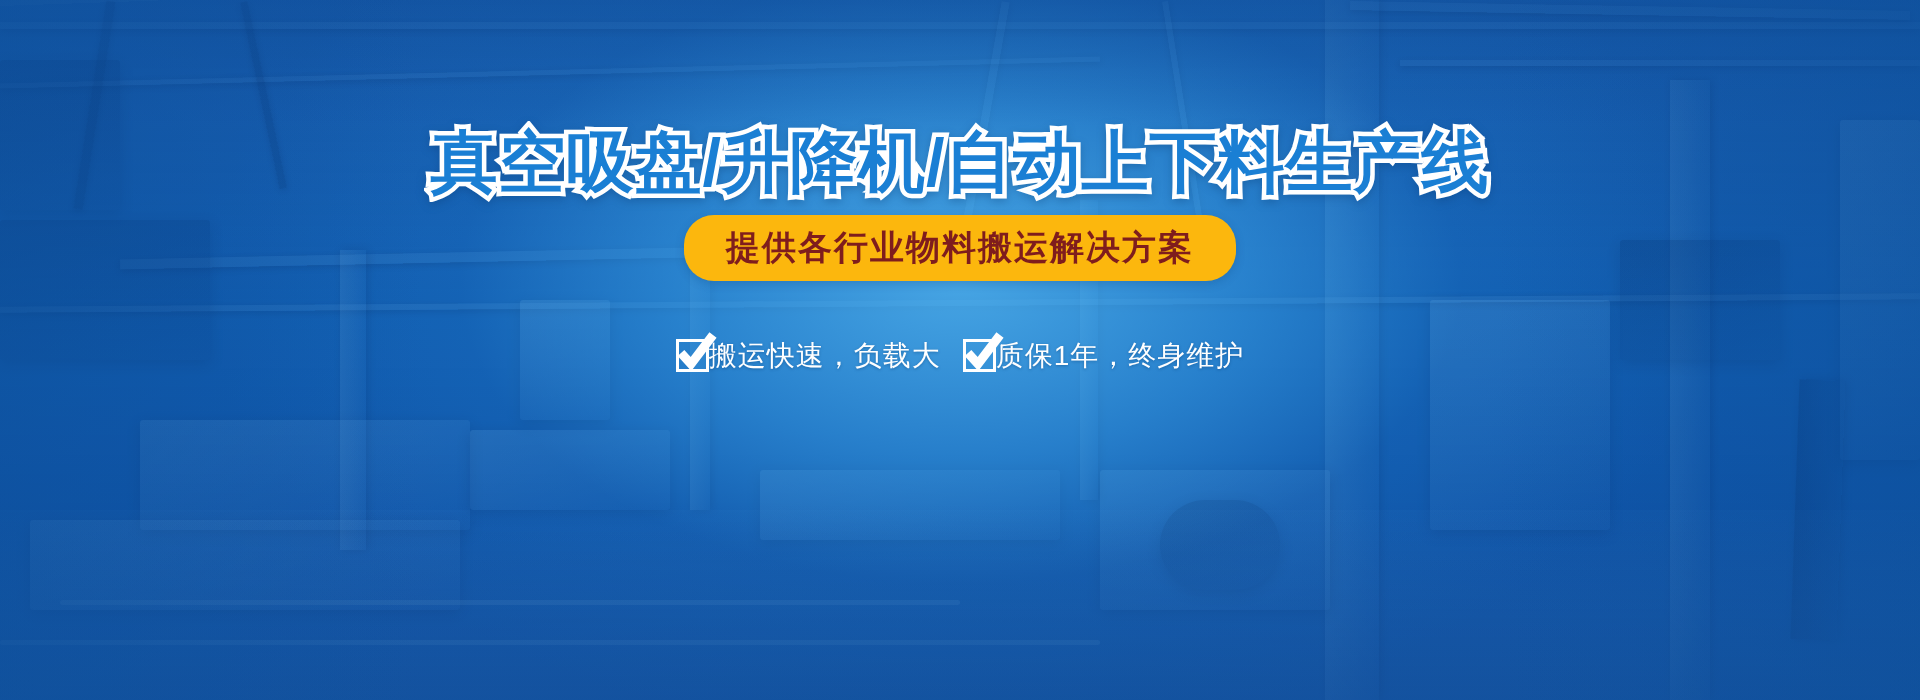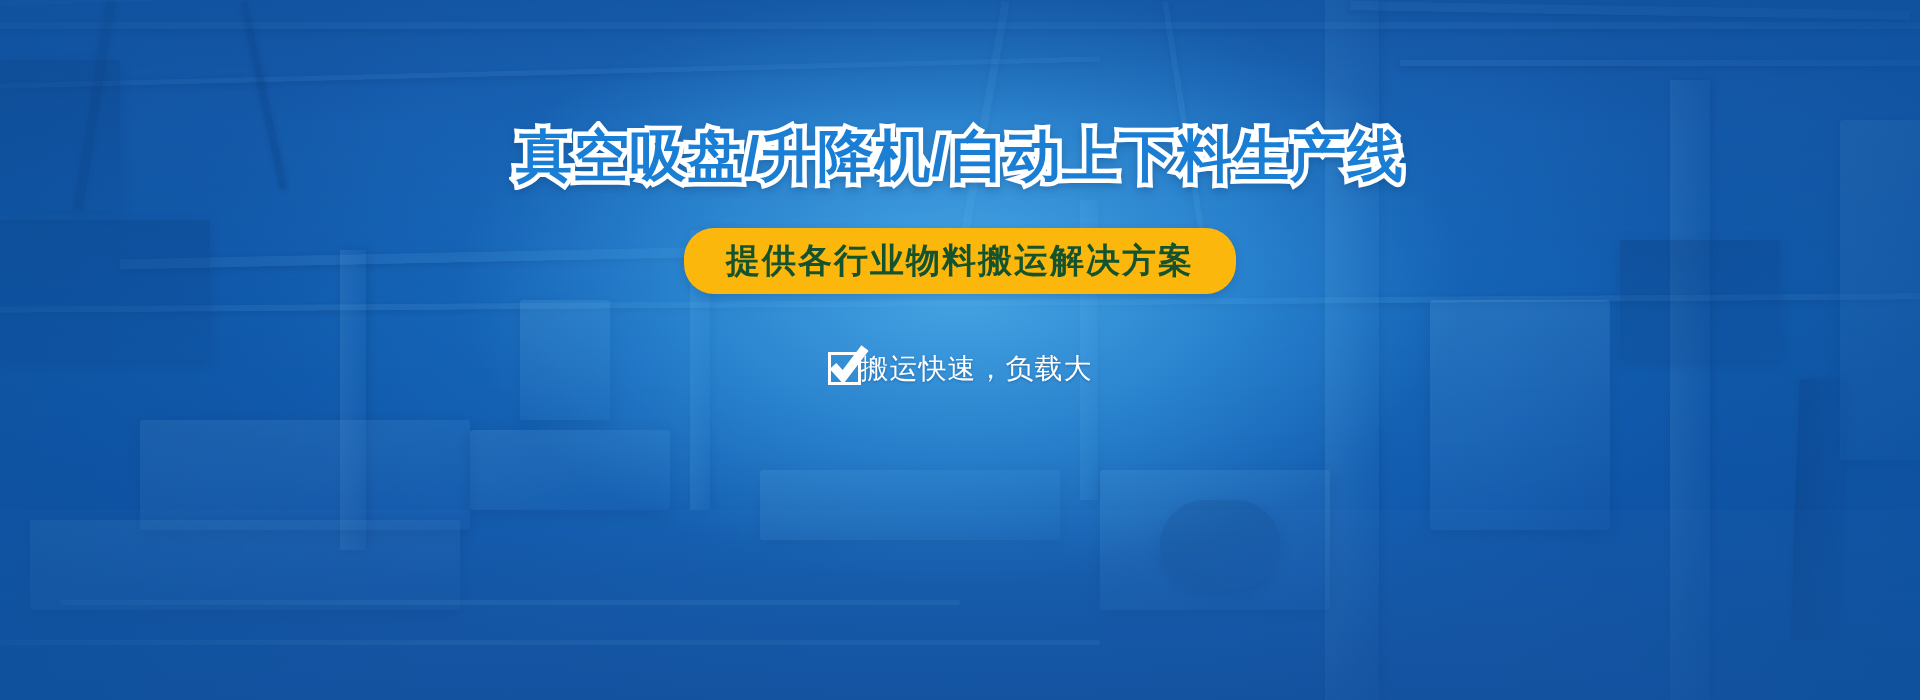--- a/index.html
+++ b/index.html
@@ -96,35 +96,35 @@
   .content {
     position: absolute;
     inset: 0;
     display: flex;
     flex-direction: column;
     align-items: center;
   }
 
   .headline {
     margin-top: 128px;
-    font-size: 56px;
+    font-size: 67px;
     line-height: 1;
     font-weight: bold;
     letter-spacing: 1px;
     color: #1a7fd4;
     -webkit-text-stroke: 9px #ffffff;
     paint-order: stroke fill;
     white-space: nowrap;
     filter: drop-shadow(0 3px 4px rgba(8,56,110,0.30));
   }
 
   .pill {
-    margin-top: 44px;
+    margin-top: 20px;
     background: #fcb70d;
-    color: #14532d;
+    color: #7f1d1d;
     font-size: 34px;
     font-weight: bold;
     letter-spacing: 2px;
     line-height: 1;
     padding: 15px 42px 17px;
     border-radius: 30px;
     white-space: nowrap;
     box-shadow: 0 3px 10px rgba(8,56,110,0.22);
   }
 
@@ -223,16 +223,24 @@
       <div class="feature">
         <span class="check-box">
           <svg viewBox="0 0 44 44" aria-hidden="true">
             <path d="M7 22 L17 33 L39 4" fill="none" stroke="#ffffff" stroke-width="9" stroke-linecap="butt" stroke-linejoin="miter"></path>
           </svg>
         </span>
         <span class="feature-label">搬运快速，负载大</span>
       </div>
 
 
+      <div class="feature">
+        <span class="check-box">
+          <svg viewBox="0 0 44 44" aria-hidden="true">
+            <path d="M7 22 L17 33 L39 4" fill="none" stroke="#ffffff" stroke-width="9" stroke-linecap="butt" stroke-linejoin="miter"></path>
+          </svg>
+        </span>
+        <span class="feature-label">质保1年，终身维护</span>
+      </div>
 
     </div>
   </div>
 </div>
 
 </body></html>

